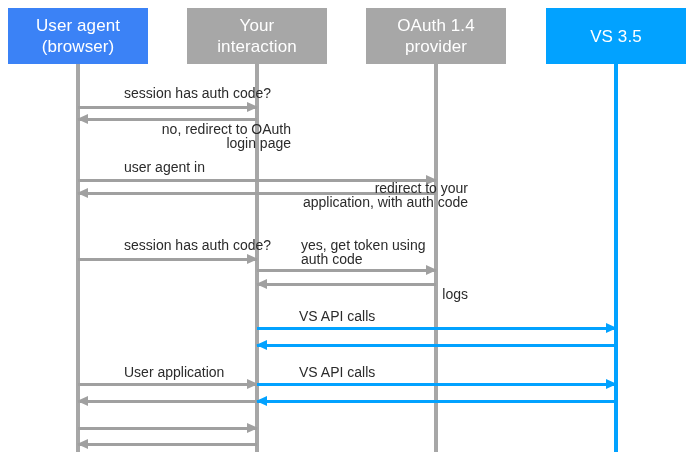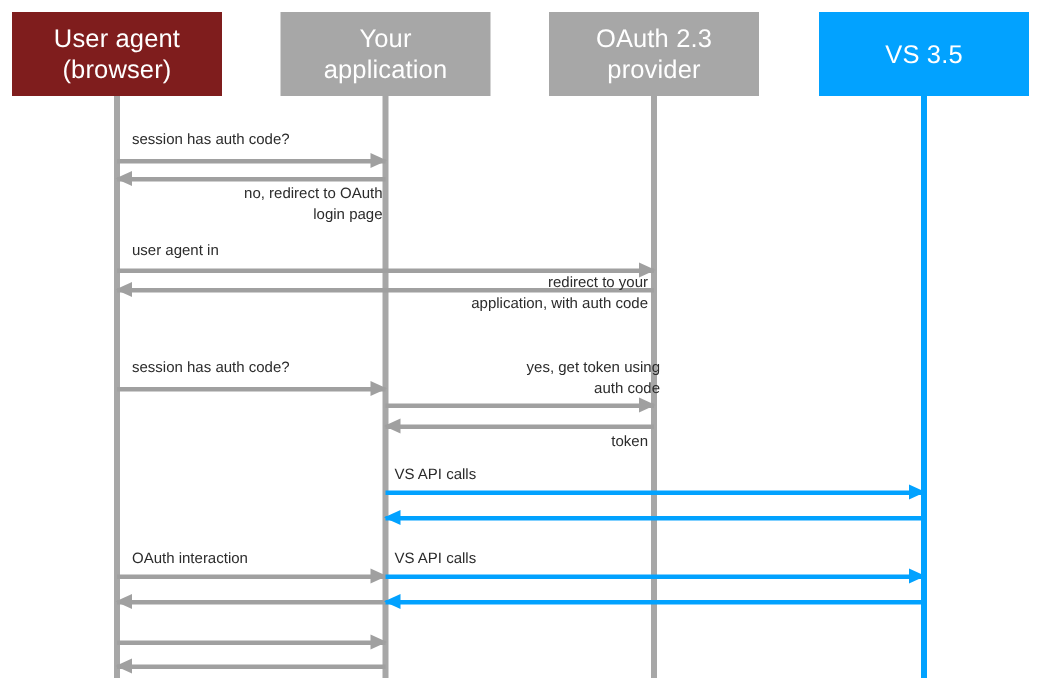--- a/index.html
+++ b/index.html
@@ -75,24 +75,25 @@
   }
   .msg.dir-left .head {
     left: -1px;
     border-right-width: 11px;
     border-right-style: solid;
   }
 
   
   .msg-label {
     position: absolute;
-    font-size: 10px;
+    font-size: 14px;
     line-height: 13.5px;
     color: #2b2b2b;
     white-space: pre-line;
+    margin-left: 36px;
   }
   .msg-label.align-left  { text-align: left; }
   .msg-label.align-right { text-align: right; }
 </style>
 </head>
 <body>
 
 <div id="diagram-root">
   <div id="lifeline-layer">
       <div class="lifeline" style="left: 76px; background: rgb(167, 167, 167);"></div>
@@ -125,41 +126,41 @@
 application, with auth code</div>
       <div class="msg dir-right" style="left: 78px; width: 179px; top: 258px;">
         <div class="shaft" style="background: rgb(160, 160, 160);"></div>
         <div class="head" style="border-left-color: rgb(160, 160, 160);"></div>
       </div>
       <div class="msg-label align-left" style="left: 88px; top: 239px; width: 170px;">session has auth code?</div>
       <div class="msg dir-right" style="left: 257px; width: 179px; top: 269px;">
         <div class="shaft" style="background: rgb(160, 160, 160);"></div>
         <div class="head" style="border-left-color: rgb(160, 160, 160);"></div>
       </div>
-      <div class="msg-label align-left" style="left: 265px; top: 239px; width: 175px; text-align: right;">yes, get token using
+      <div class="msg-label align-left" style="left: 265px; top: 239px; width: 175px;">yes, get token using
 auth code</div>
       <div class="msg dir-left" style="left: 257px; width: 179px; top: 283px;">
         <div class="shaft" style="background: rgb(160, 160, 160);"></div>
         <div class="head" style="border-right-color: rgb(160, 160, 160);"></div>
       </div>
-      <div class="msg-label align-right" style="left: 265px; top: 288px; width: 167px;">token</div>
+      <div class="msg-label align-right" style="left: 265px; top: 288px; width: 167px;">logs</div>
       <div class="msg dir-right" style="left: 257px; width: 359px; top: 327px;">
         <div class="shaft" style="background: rgb(2, 162, 255);"></div>
         <div class="head" style="border-left-color: rgb(2, 162, 255);"></div>
       </div>
       <div class="msg-label align-left" style="left: 263px; top: 310px; width: 200px;">VS API calls</div>
       <div class="msg dir-left" style="left: 257px; width: 359px; top: 344px;">
         <div class="shaft" style="background: rgb(2, 162, 255);"></div>
         <div class="head" style="border-right-color: rgb(2, 162, 255);"></div>
       </div>
       <div class="msg dir-right" style="left: 78px; width: 179px; top: 383px;">
         <div class="shaft" style="background: rgb(160, 160, 160);"></div>
         <div class="head" style="border-left-color: rgb(160, 160, 160);"></div>
       </div>
-      <div class="msg-label align-left" style="left: 88px; top: 366px; width: 170px;">OAuth interaction</div>
+      <div class="msg-label align-left" style="left: 88px; top: 366px; width: 170px;">User application</div>
       <div class="msg dir-right" style="left: 257px; width: 359px; top: 383px;">
         <div class="shaft" style="background: rgb(2, 162, 255);"></div>
         <div class="head" style="border-left-color: rgb(2, 162, 255);"></div>
       </div>
       <div class="msg-label align-left" style="left: 263px; top: 366px; width: 200px;">VS API calls</div>
       <div class="msg dir-left" style="left: 78px; width: 179px; top: 400px;">
         <div class="shaft" style="background: rgb(160, 160, 160);"></div>
         <div class="head" style="border-right-color: rgb(160, 160, 160);"></div>
       </div>
       <div class="msg dir-left" style="left: 257px; width: 359px; top: 400px;">
@@ -169,29 +170,29 @@
       <div class="msg dir-right" style="left: 78px; width: 179px; top: 427px;">
         <div class="shaft" style="background: rgb(160, 160, 160);"></div>
         <div class="head" style="border-left-color: rgb(160, 160, 160);"></div>
       </div>
       <div class="msg dir-left" style="left: 78px; width: 179px; top: 443px;">
         <div class="shaft" style="background: rgb(160, 160, 160);"></div>
         <div class="head" style="border-right-color: rgb(160, 160, 160);"></div>
       </div>
     </div>
   <div id="participant-layer">
-      <div class="participant-box" style="left: 8px; background: #7f1d1d;">
+      <div class="participant-box" style="left: 8px; background: #3b82f6;">
         <span class="participant-label">User agent
 (browser)</span>
       </div>
       <div class="participant-box" style="left: 187px; background: rgb(167, 167, 167);">
         <span class="participant-label">Your
-application</span>
+interaction</span>
       </div>
       <div class="participant-box" style="left: 366px; background: rgb(167, 167, 167);">
-        <span class="participant-label">OAuth 2.3
+        <span class="participant-label">OAuth 1.4
 provider</span>
       </div>
       <div class="participant-box" style="left: 546px; background: rgb(2, 162, 255);">
         <span class="participant-label">VS 3.5</span>
       </div>
     </div>
 </div>
 
 </body></html>

